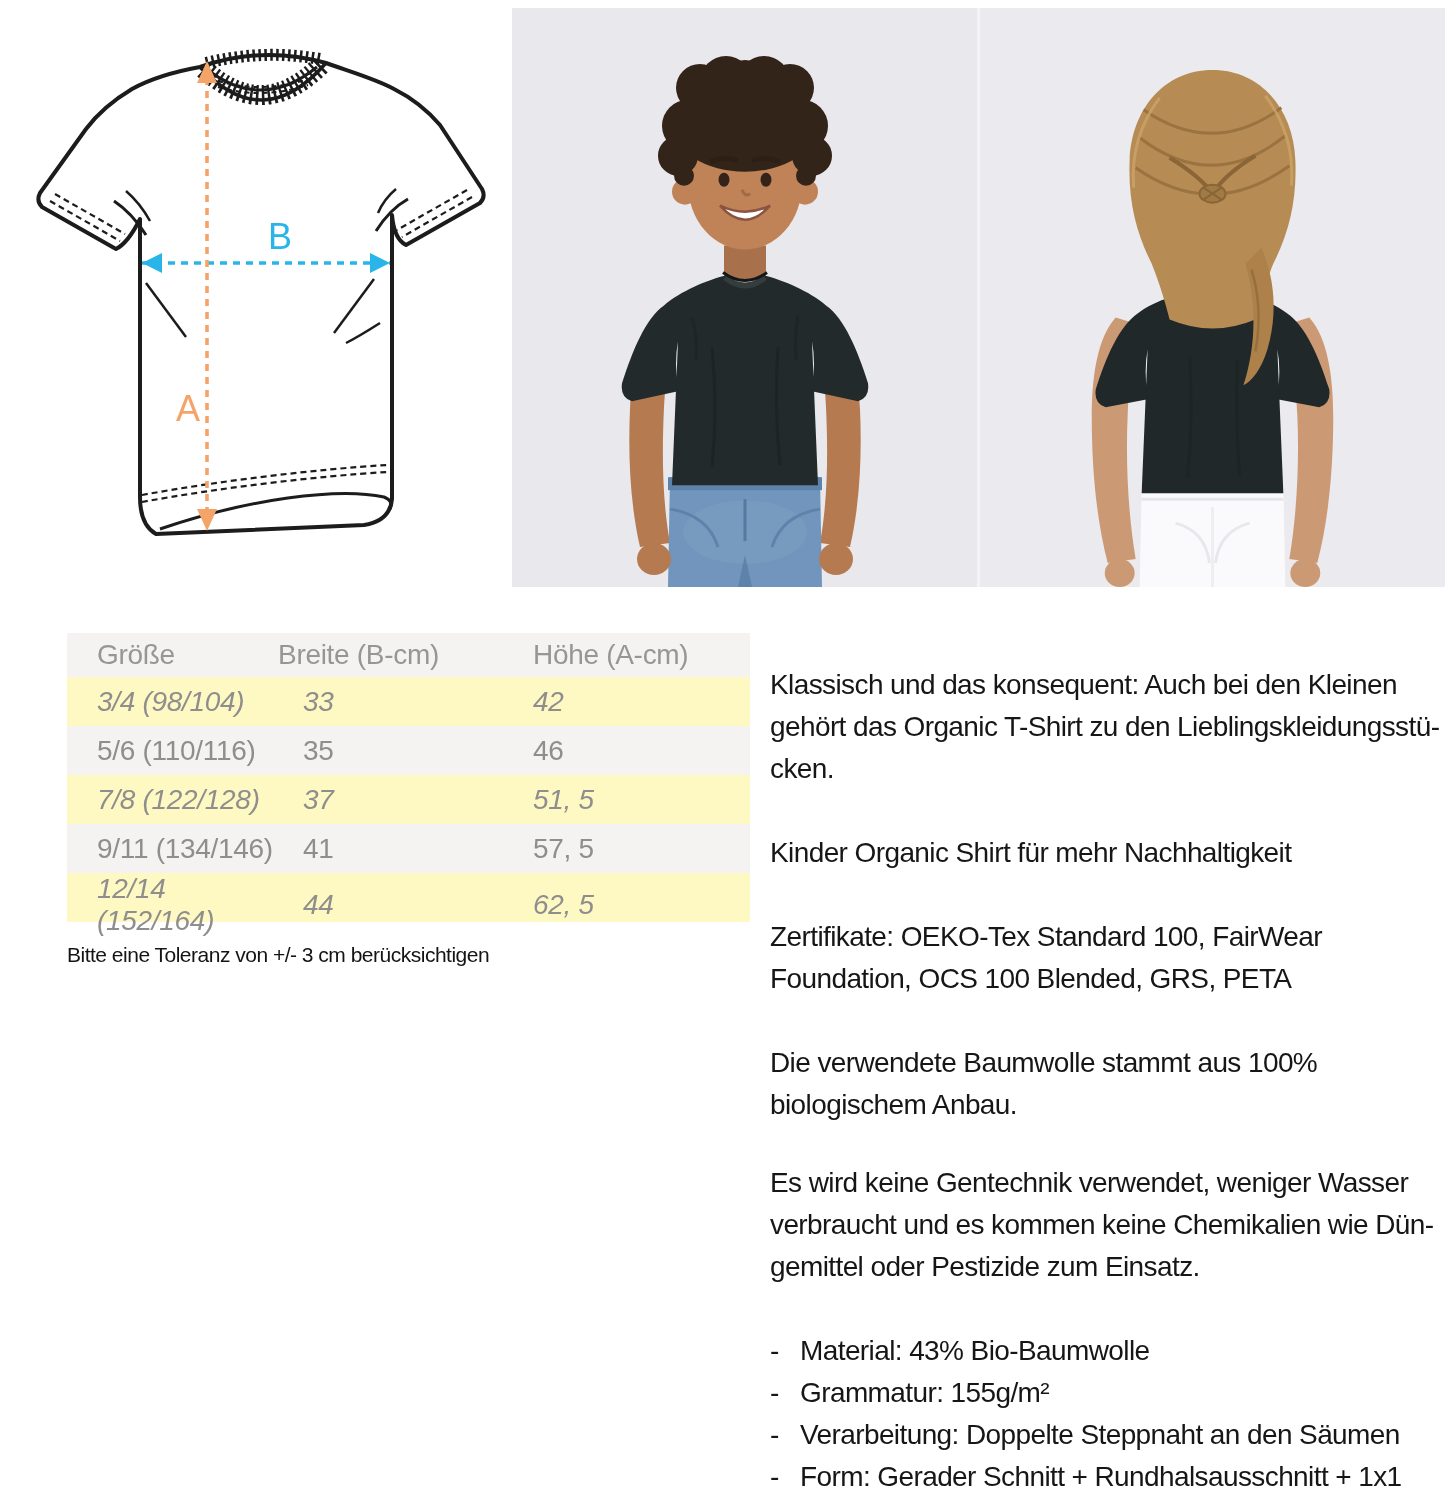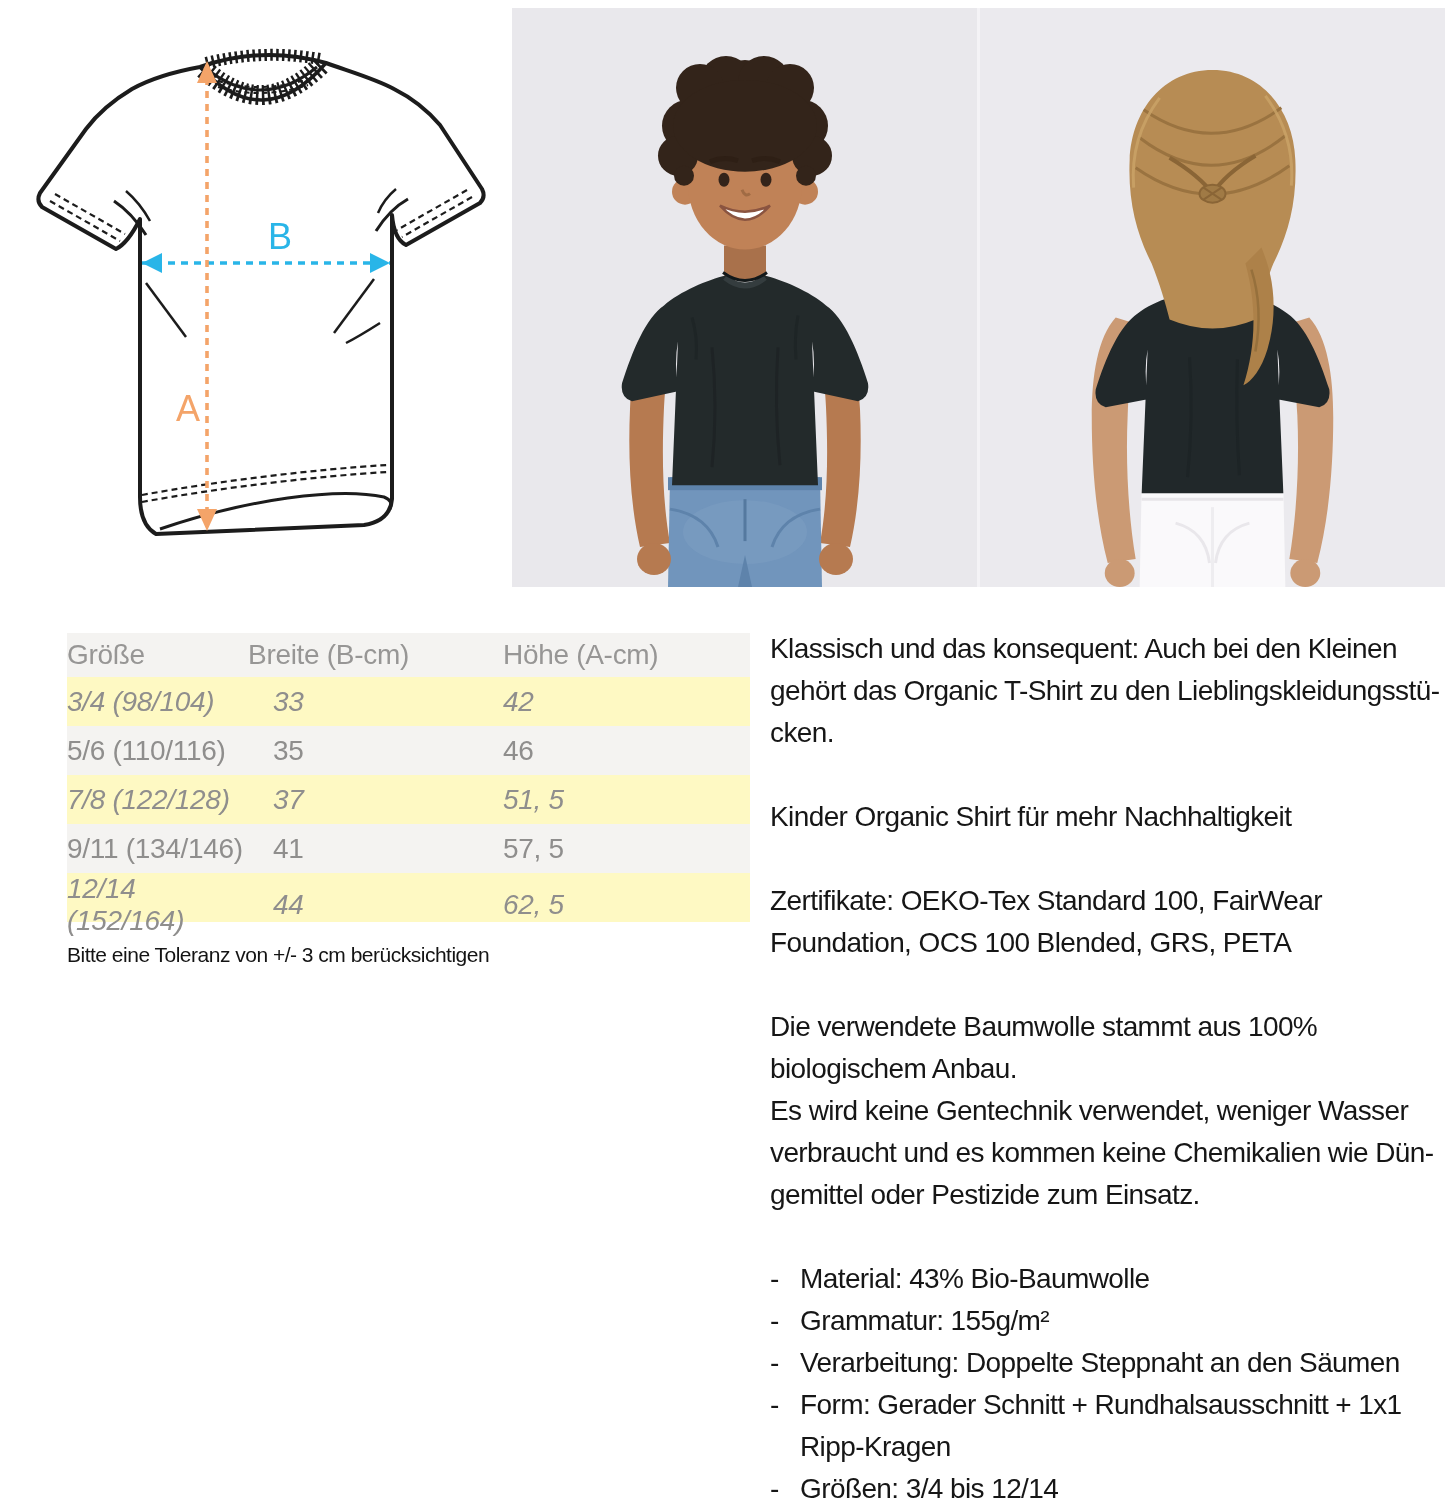--- a/index.html
+++ b/index.html
@@ -12,32 +12,32 @@
   .photo { position:absolute; top:8px; height:579px; }
   .photo-front { left:512px; width:466px; }
   .photo-back  { left:980px; width:465px; }
   .photo svg { display:block; width:100%; height:100%; }
   .photo-divider { position:absolute; left:977px; top:8px; width:3px; height:579px; background:#f4f3f6; }
 
   
   .size-table { position:absolute; left:67px; top:633px; width:683px;
                 font-size:28px; color:#8f8e8d; letter-spacing:-0.3px; }
   .trow { display:grid; grid-template-columns:181px 255px auto; align-items:center;
-          height:49px; background:#f4f3f1; }
+          height:49px; padding-left:30px; background:#f4f3f1; }
   .trow.head { height:44px; color:#979695; }
   .trow.dark { background:#fef9c3;font-style:italic; }
   .cell.vw { padding-left:25px; }
 
   .tolerance-note { position:absolute; left:67px; top:943px; width:660px;
                     font-size:21px; color:#141414; letter-spacing:-0.5px; white-space:nowrap; }
 
   
   .description { position:absolute; left:770px; top:628px; width:675px;
                  font-size:28px; color:#161616; letter-spacing:-0.6px; overflow:hidden; }
-  .para { margin-bottom:42px; }
+  .para { margin-bottom:42px;margin-top:36px; }
   .para.tight { margin-bottom:0; }
   .tline { line-height:42px; white-space:nowrap; }
   .bullets { }
   .bullet { display:flex; line-height:42px; }
   .bullet .dash { width:30px; flex:0 0 30px; }
   .bullet .btext { flex:1; }
 </style>
 </head>
 <body>
 

